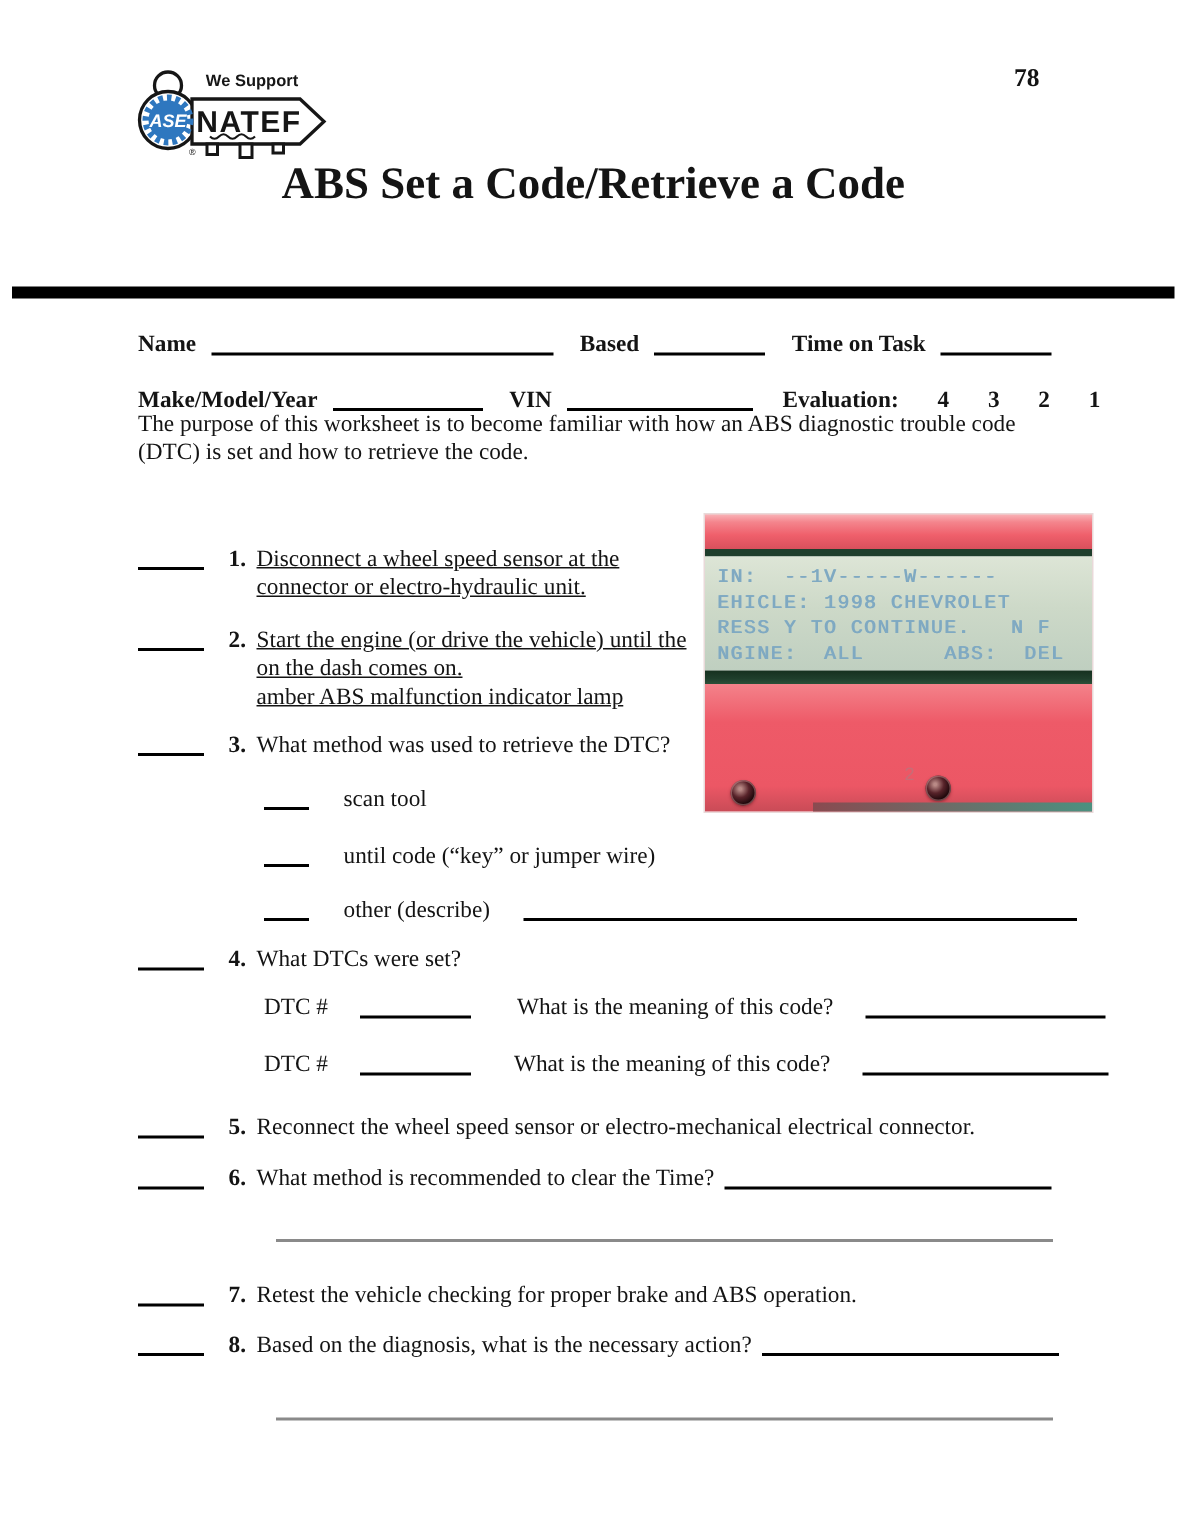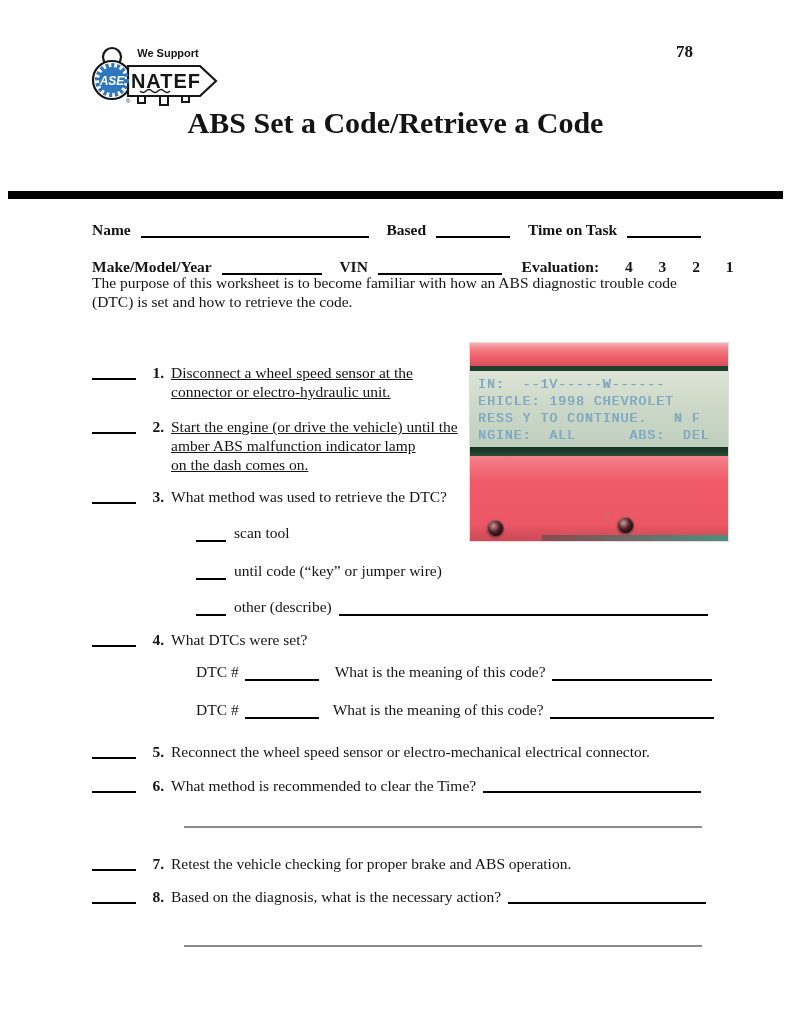--- a/index.html
+++ b/index.html
@@ -22,21 +22,21 @@
   .row2{top:257px;}
   .formrow .b{font-size:15.5px;}
   .evalnum{font-weight:bold;margin-left:22px;}
   .intro{left:92px;top:273px;width:640px;}
   
   .item{left:92px;display:flex;align-items:flex-start;}
   .lead{width:44px;border-bottom:2px solid #000;height:13px;margin-top:2px;flex:none;}
   .num{font-weight:bold;width:17px;text-align:right;margin-left:11px;flex:none;}
   .txt{margin-left:7px;}
   .txt .ln{display:block;text-decoration:underline;}
-  .indent{left:196px;display:flex;align-items:flex-end;}
+  .indent{left:176px;display:flex;align-items:flex-start;gap:15px;}
   .optblank{width:30px;border-bottom:2px solid #000;height:13px;margin-top:2px;flex:none;}
   .optlabel{margin-left:8px;}
   .tail{margin-left:7px;margin-top:2px;}
   
   .photo{left:470px;top:343px;width:258px;height:198px;box-shadow:0 0 0 1px #e9d9d9;}
   .photo-top{height:23px;background:linear-gradient(180deg,#f9b2b6 0%,#f4858d 22%,#ef5f6b 60%,#d8505c 100%);}
   .lcd-frame{height:5px;background:var(--frame-dark,#1f3e2c);}
   .lcd{height:76px;background:linear-gradient(180deg,#dde5d6 0%,var(--lcd-bg,#cdd9c8) 45%,#bfcfc0 100%);
        padding:5px 0 0 8px;box-sizing:border-box;}
   .lcd div{font-family:Liberation Mono, monospace;font-size:13px;line-height:17px;
@@ -138,22 +138,22 @@
       <span class="ln">Disconnect a wheel speed sensor at the</span>
       <span class="ln">connector or electro-hydraulic unit.</span>
     </span>
   </div>
 
   <div class="abs item" style="top:417px;">
     <span class="lead"></span>
     <span class="num">2.</span>
     <span class="txt">
       <span class="ln">Start the engine (or drive the vehicle) until the</span>
+      <span class="ln">on the dash comes on.</span>
       <span class="ln">amber ABS malfunction indicator lamp</span>
-      <span class="ln">on the dash comes on.</span>
     </span>
   </div>
 
   <div class="abs item" style="top:487px;">
     <span class="lead"></span>
     <span class="num">3.</span>
     <span class="txt">What method was used to retrieve the DTC?</span>
   </div>
 
   <div class="abs indent" style="top:523px;">

